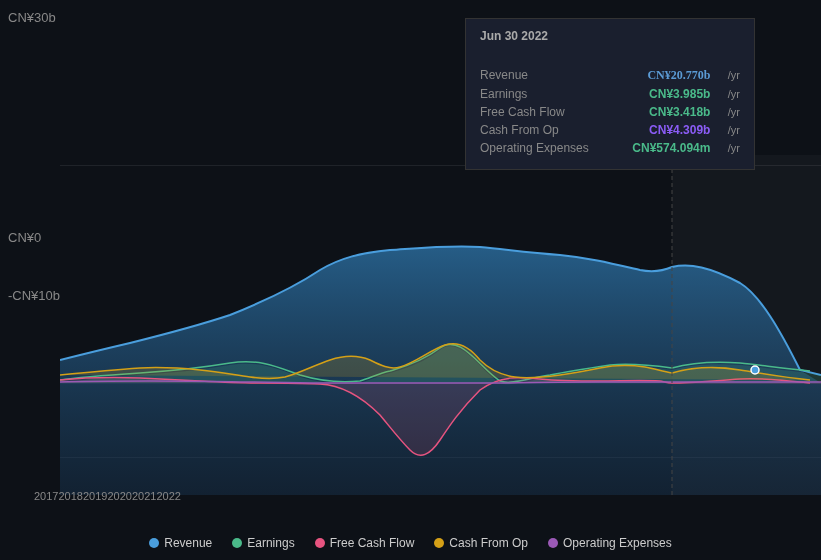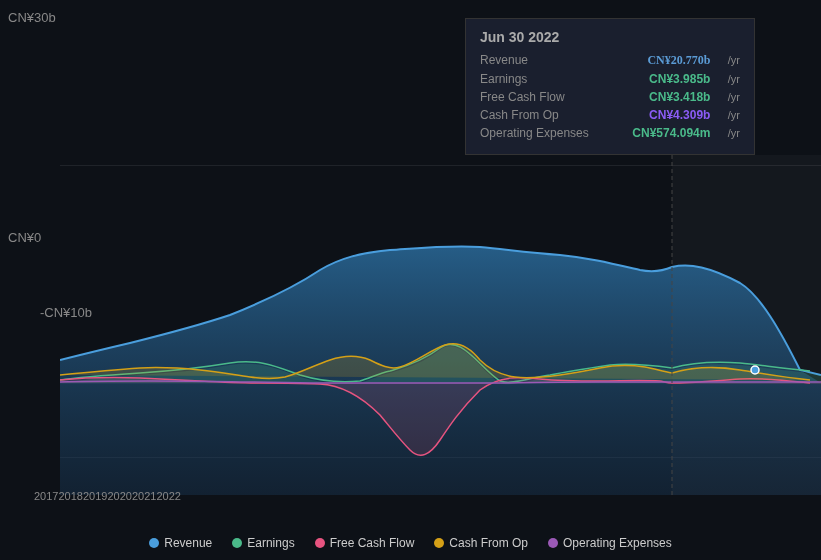--- a/index.html
+++ b/index.html
@@ -21,40 +21,40 @@
       left: 465px;
       background: #1a1f2e;
       border: 1px solid #333;
       padding: 10px 14px;
       min-width: 290px;
       z-index: 10;
     }
     .tooltip-title {
       color: #aaa;
       font-weight: bold;
-      margin-bottom: 8px;
-      font-size: 14px;
+      margin-bottom: 25px;
+      font-size: 12px;
     }
     .tooltip-row {
       display: flex;
       justify-content: space-between;
       margin-bottom: 4px;
       gap: 20px;
     }
     .tooltip-label { color: #888; }
     .tooltip-unit { color: #888; font-size: 11px; margin-left: 14px; }
     .y-label {
       position: absolute;
       left: 8px;
       color: #888;
       font-size: 13px;
     }
     .y-label-30 { top: 10px; }
     .y-label-0 { top: 230px; }
-    .y-label-neg10 { top: 305px; margin-left: 32px; }
+    .y-label-neg10 { top: 288px; }
 
     
     .x-axis {
       position: absolute;
       bottom: 58px;
       left: 0;
       right: 0;
       display: flex;
       justify-content: flex-start;
       padding: 0 20px 0 34px;

